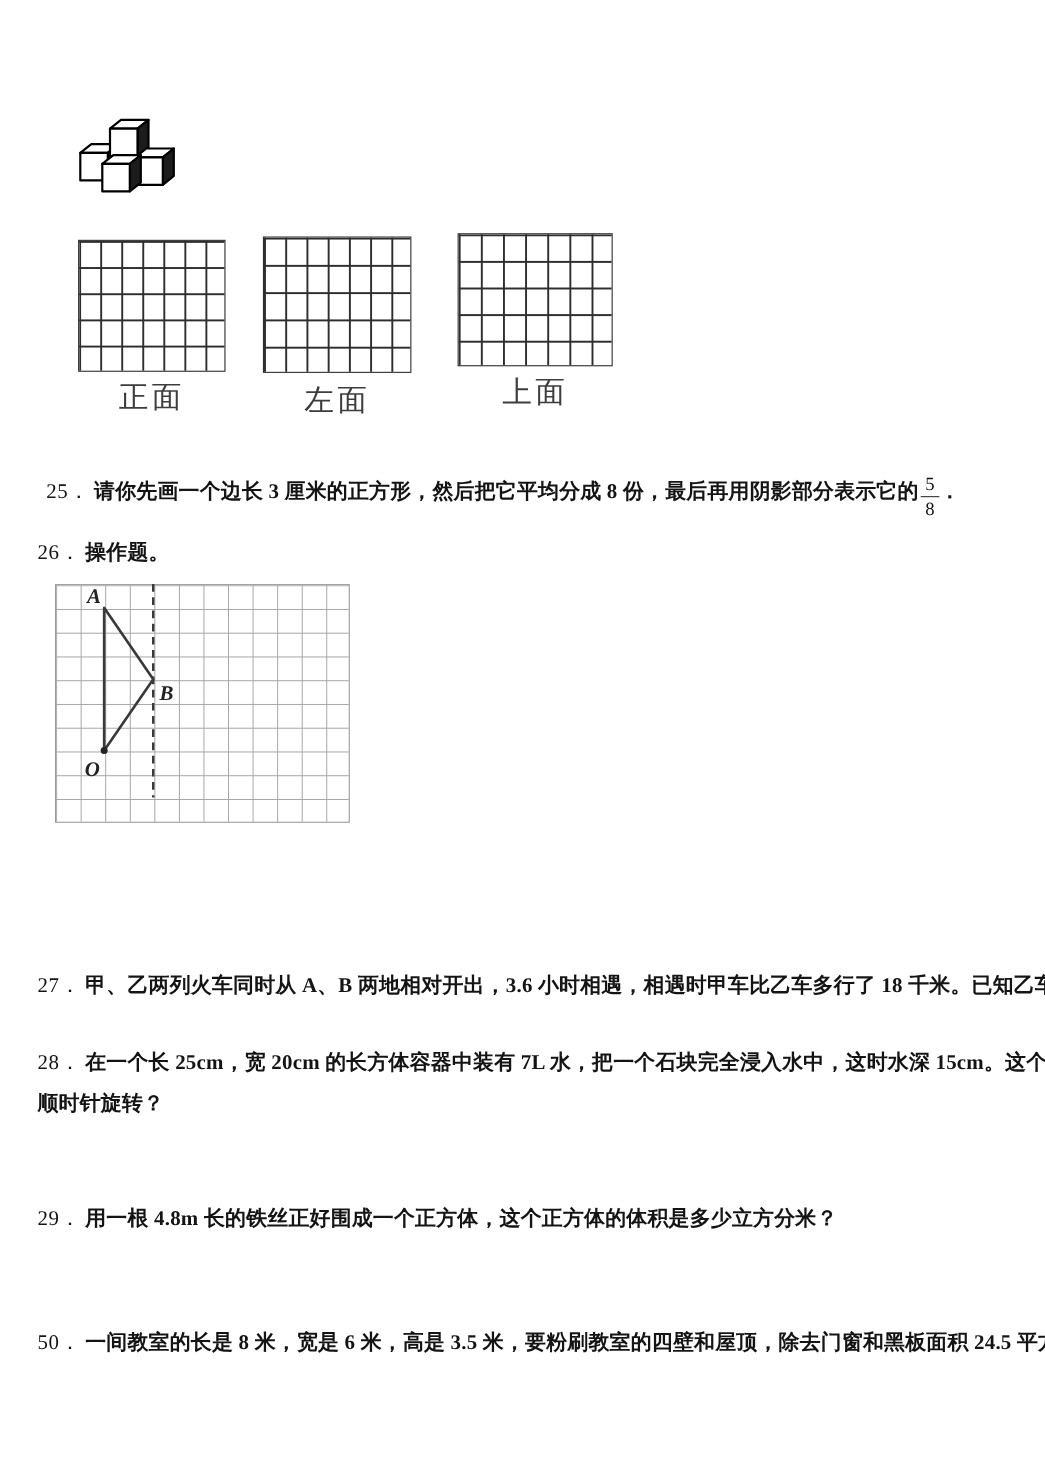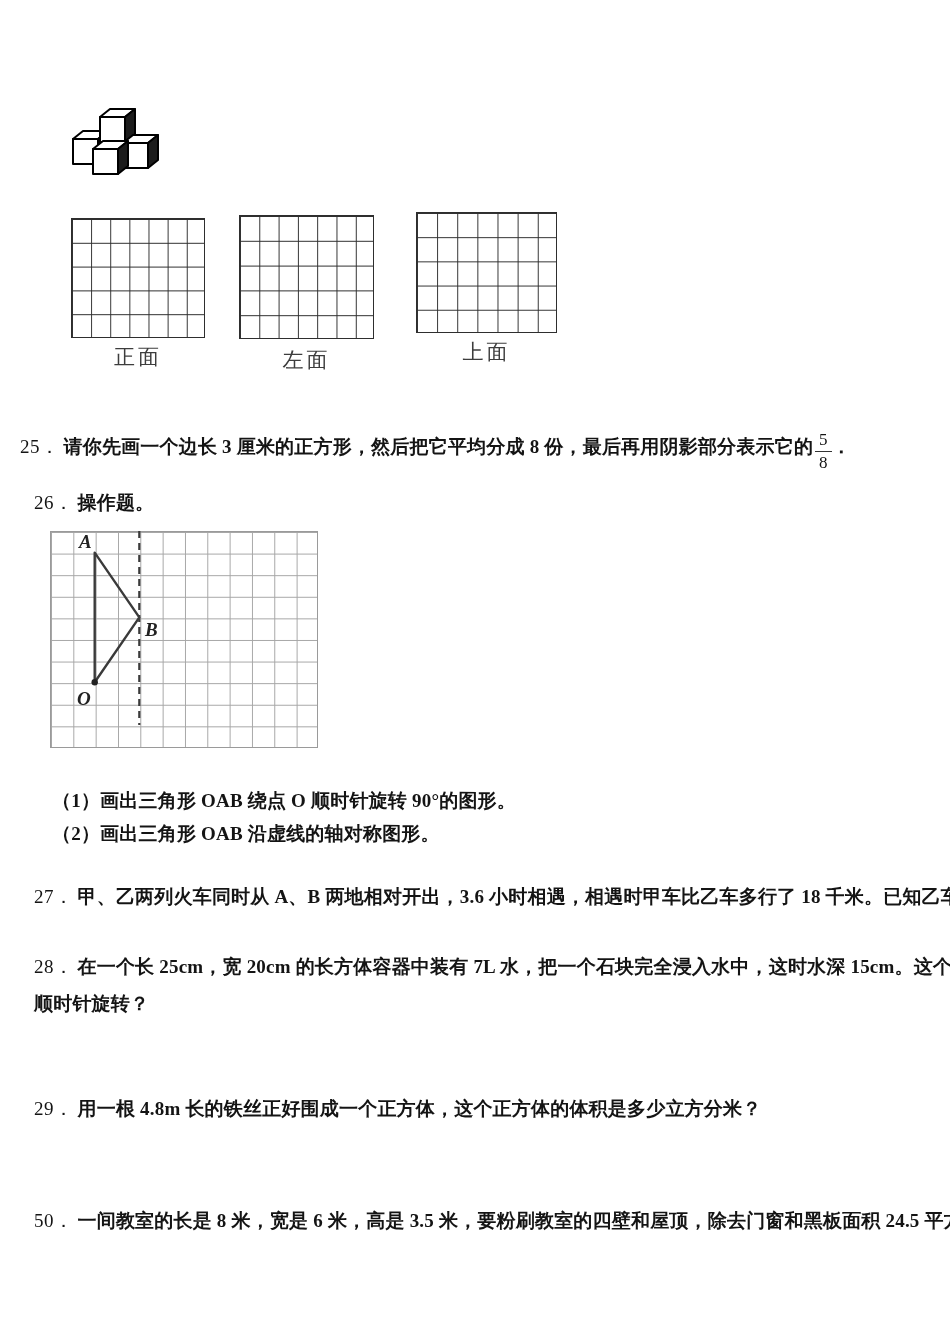--- a/index.html
+++ b/index.html
@@ -40,21 +40,21 @@
   
   .vgrid{
     position:absolute;
     border:1.6px solid #2e2e2e;
     background-color:#fff;
     box-sizing:border-box;
   }
   .vlabel{
     position:absolute;
     text-align:center;
-    font-size:21px;
+    font-size:27px;
     color:#3d3d3d;
     font-weight:normal;
     letter-spacing:3px;
   }
   
   .qgrid{
     position:absolute;
     left:50px;top:531px;
     width:268px;height:217px;
     border:1px solid #9a9a9a;
@@ -108,40 +108,38 @@
        background-image:linear-gradient(to right,#2e2e2e 1.4px,transparent 1.4px),linear-gradient(to bottom,#2e2e2e 1.4px,transparent 1.4px);
        background-size:19.3px 24.8px;"></div>
   <div class="vgrid" style="left:416px;top:212px;width:141px;height:121px;
        background-image:linear-gradient(to right,#2e2e2e 1.4px,transparent 1.4px),linear-gradient(to bottom,#2e2e2e 1.4px,transparent 1.4px);
        background-size:20.14px 24.2px;"></div>
 
   <div class="vlabel" style="left:71px;top:343px;width:134px;">正面</div>
   <div class="vlabel" style="left:239px;top:346px;width:135px;text-align:center;">左面</div>
   <div class="vlabel" style="left:416px;top:338px;width:141px;">上面</div>
 
-  <div class="line" style="left:20px;top:430px;">
+  <div class="line" style="left:42px;top:430px;">
     <span class="qnum">25．</span><span>请你先画一个边长 3 厘米的正方形，然后把它平均分成 8 份，最后再用阴影部分表示它的</span><span class="frac"><span class="num">5</span><span class="den">8</span></span><span>．</span>
   </div>
 
   <div class="line" style="left:34px;top:491px;">
     <span class="qnum">26．</span><span>操作题。</span>
   </div>
 
   <div class="qgrid"></div>
   <svg class="overlay" width="268" height="217" viewBox="0 0 268 217">
     <line x1="89.3" y1="0" x2="89.3" y2="194" stroke="#3a3a3a" stroke-width="2.2" stroke-dasharray="7 5"></line>
     <path d="M44.7,151.2 L44.7,21.6 L89.3,86.4 Z" fill="none" stroke="#3a3a3a" stroke-width="2.4" stroke-linejoin="round"></path>
     <circle cx="44.7" cy="151.2" r="3.2" fill="#222"></circle>
     <text x="29" y="17" font-size="19" font-style="italic" font-weight="bold" fill="#222" font-family="Liberation Serif, DejaVu Serif, serif">A</text>
     <text x="95" y="105" font-size="19" font-style="italic" font-weight="bold" fill="#222" font-family="Liberation Serif, DejaVu Serif, serif">B</text>
     <text x="27" y="174" font-size="19" font-style="italic" font-weight="bold" fill="#222" font-family="Liberation Serif, DejaVu Serif, serif">O</text>
   </svg>
 
-  <div class="line" style="left:52px;top:789px;">（1）画出三角形 OAB 绕点 O 顺时针旋转 90°的图形。</div>
-  <div class="line" style="left:52px;top:822px;">（2）画出三角形 OAB 沿虚线的轴对称图形。</div>
 
 
   <div class="line" style="left:34px;top:885px;">
     <span class="qnum">27．</span><span>甲、乙两列火车同时从 A、B 两地相对开出，3.6 小时相遇，相遇时甲车比乙车多行了 18 千米。已知乙车每小时行</span>
   </div>
 
   <div class="line" style="left:34px;top:955px;">
     <span class="qnum">28．</span><span>在一个长 25cm，宽 20cm 的长方体容器中装有 7L 水，把一个石块完全浸入水中，这时水深 15cm。这个石块的体</span>
   </div>
   <div class="line" style="left:34px;top:992px;">顺时针旋转？</div>

